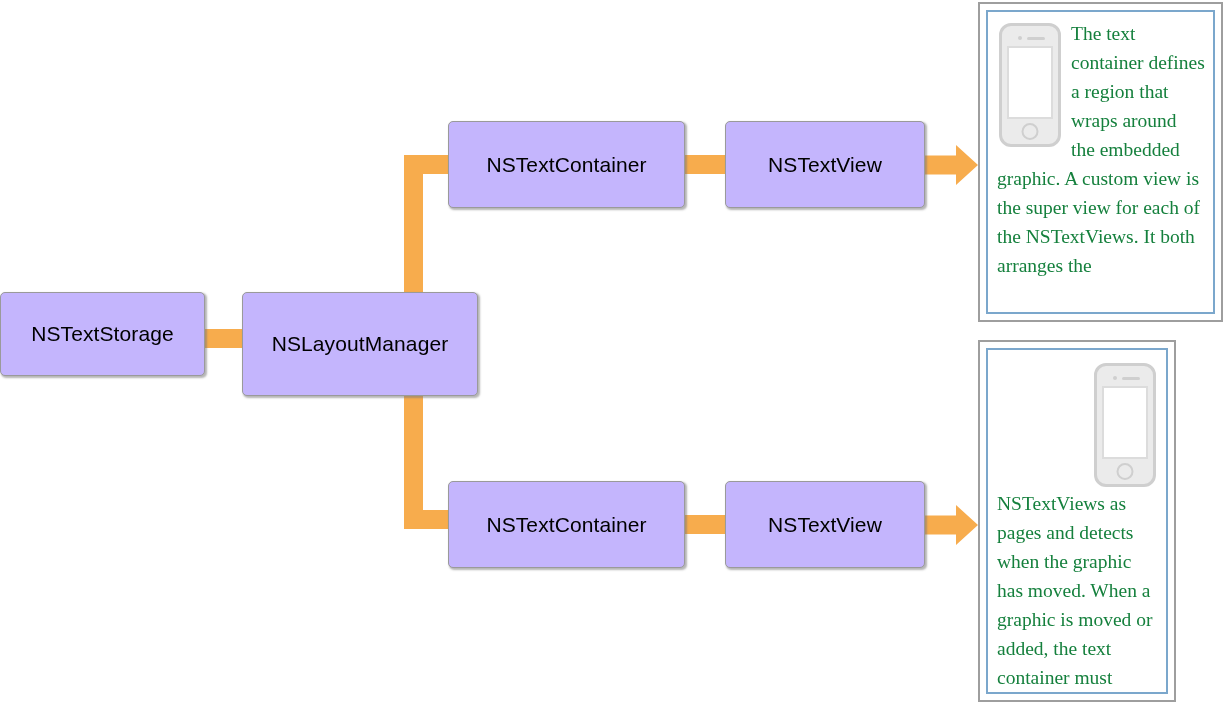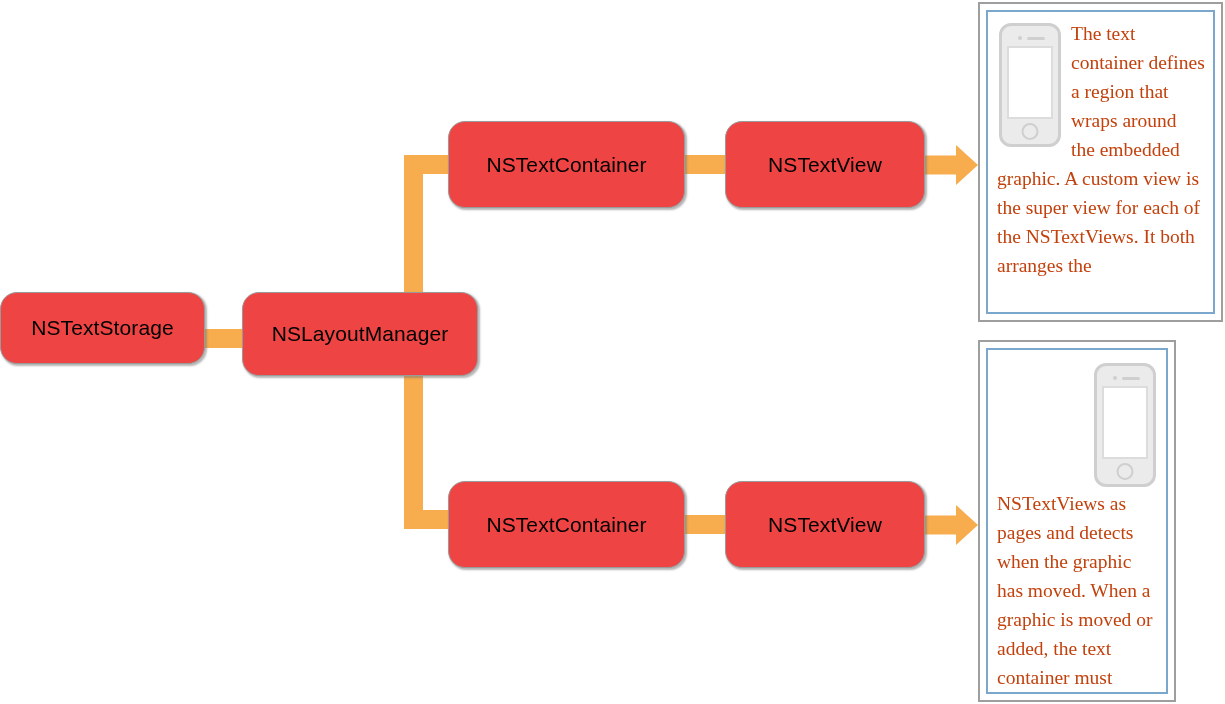--- a/index.html
+++ b/index.html
@@ -25,23 +25,23 @@
   
   .conn {
     position: absolute;
     background: #f7ac4d;
     z-index: 1;
   }
 
   
   .node {
     position: absolute;
-    background: #ef4444;
+    background: #c4b5fd;
     border: 1px solid #9a9a9a;
-    border-radius: 17px;
+    border-radius: 5px;
     box-shadow: 1.5px 1.5px 2px rgba(120,120,120,0.55);
     display: flex;
     align-items: center;
     justify-content: center;
     color: #000000;
     font-size: 21px;
     font-family: "Liberation Sans", sans-serif;
     letter-spacing: 0.1px;
     z-index: 3;
     box-sizing: border-box;
@@ -66,21 +66,21 @@
     left: 6px; top: 6px; right: 6px; bottom: 6px;
     border: 2px solid #7ba7cc;
     background: #ffffff;
     box-sizing: border-box;
     overflow: hidden;
   }
   .panel-text {
     font-family: "Liberation Serif", serif;
     font-size: 19.5px;
     line-height: 29px;
-    color: #c2410c;
+    color: #15803d;
     padding: 7px 8px 4px 9px;
     text-align: left;
     hyphens: none;
   }
 
   
   .phone {
     width: 62px;
     height: 124px;
     border: 3px solid #cfcfcf;
@@ -149,25 +149,25 @@
   <div class="conn" style="left:680px; top:515px; width:50px; height:19px;"></div>
 
   <svg class="arrow" style="left:920px; top:140px;" width="62" height="50" viewBox="0 0 62 50">
     <path d="M0,15.5 L36,15.5 L36,5 L58,25 L36,45 L36,34.5 L0,34.5 Z" fill="#f7ac4d"></path>
   </svg>
 
   <svg class="arrow" style="left:920px; top:500px;" width="62" height="50" viewBox="0 0 62 50">
     <path d="M0,15.5 L36,15.5 L36,5 L58,25 L36,45 L36,34.5 L0,34.5 Z" fill="#f7ac4d"></path>
   </svg>
 
-  <div class="node" style="left:0px; top:292px; width:205px; height:72px;">
+  <div class="node" style="left:0px; top:292px; width:205px; height:84px;">
     <span>NSTextStorage</span>
   </div>
 
-  <div class="node" style="left:242px; top:292px; width:236px; height:84px;">
+  <div class="node" style="left:242px; top:292px; width:236px; height:104px;">
     <span>NSLayoutManager</span>
   </div>
 
   <div class="node" style="left:448px; top:121px; width:237px; height:87px;">
     <span>NSTextContainer</span>
   </div>
 
   <div class="node" style="left:725px; top:121px; width:200px; height:87px;">
     <span>NSTextView</span>
   </div>

